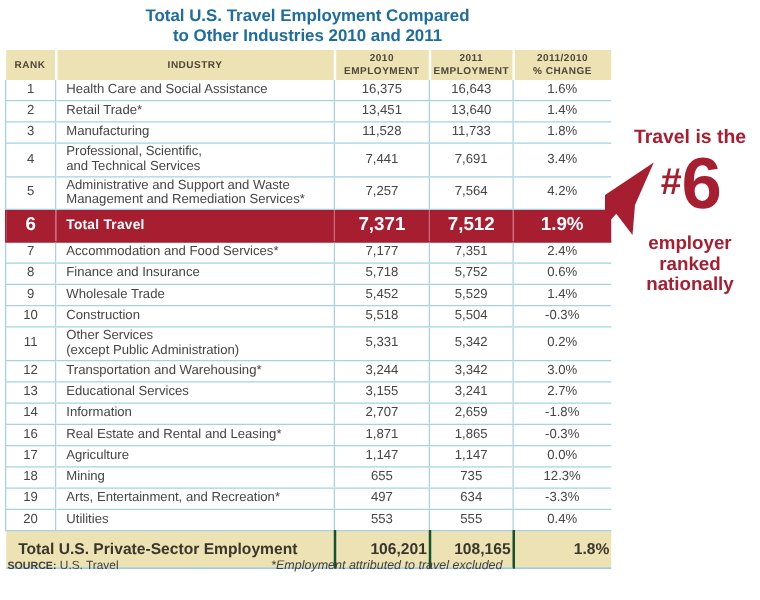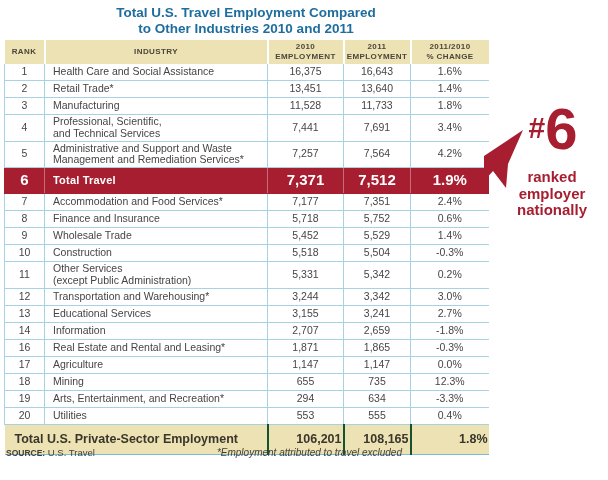--- a/index.html
+++ b/index.html
@@ -206,21 +206,21 @@
         <tr class="single">
           <td>18</td>
           <td>Mining</td>
           <td>655</td>
           <td>735</td>
           <td>12.3%</td>
         </tr>
         <tr class="single">
           <td>19</td>
           <td>Arts, Entertainment, and Recreation*</td>
-          <td>294</td>
+          <td>497</td>
           <td>634</td>
           <td>-3.3%</td>
         </tr>
         <tr class="single">
           <td>20</td>
           <td>Utilities</td>
           <td>553</td>
           <td>555</td>
           <td>0.4%</td>
         </tr>
@@ -233,25 +233,26 @@
         <td>1.8%</td>
       </tr>
     </tfoot>
   </table>
 
   <svg class="arrow-svg" width="50" height="70" viewBox="0 0 50 70">
     <polygon points="2,32 41,6 26,40 24,64 11,47 2,57" fill="#A71E31"></polygon>
   </svg>
 
   <div class="callout">
+    <div class="callout-lead">Travel is the</div>
     <div class="num-wrap">
       <span class="hash">#</span><span class="six">6</span>
     </div>
+    <div class="callout-line">employer</div>
     <div class="callout-line">ranked</div>
-    <div class="callout-line">employer</div>
     <div class="callout-line">nationally</div>
   </div>
 
   <div class="notes">
     <div class="source"><b>SOURCE:</b><span> U.S. Travel</span></div>
     <div class="footnote">*Employment attributed to travel excluded</div>
   </div>
 
 </div>
 

